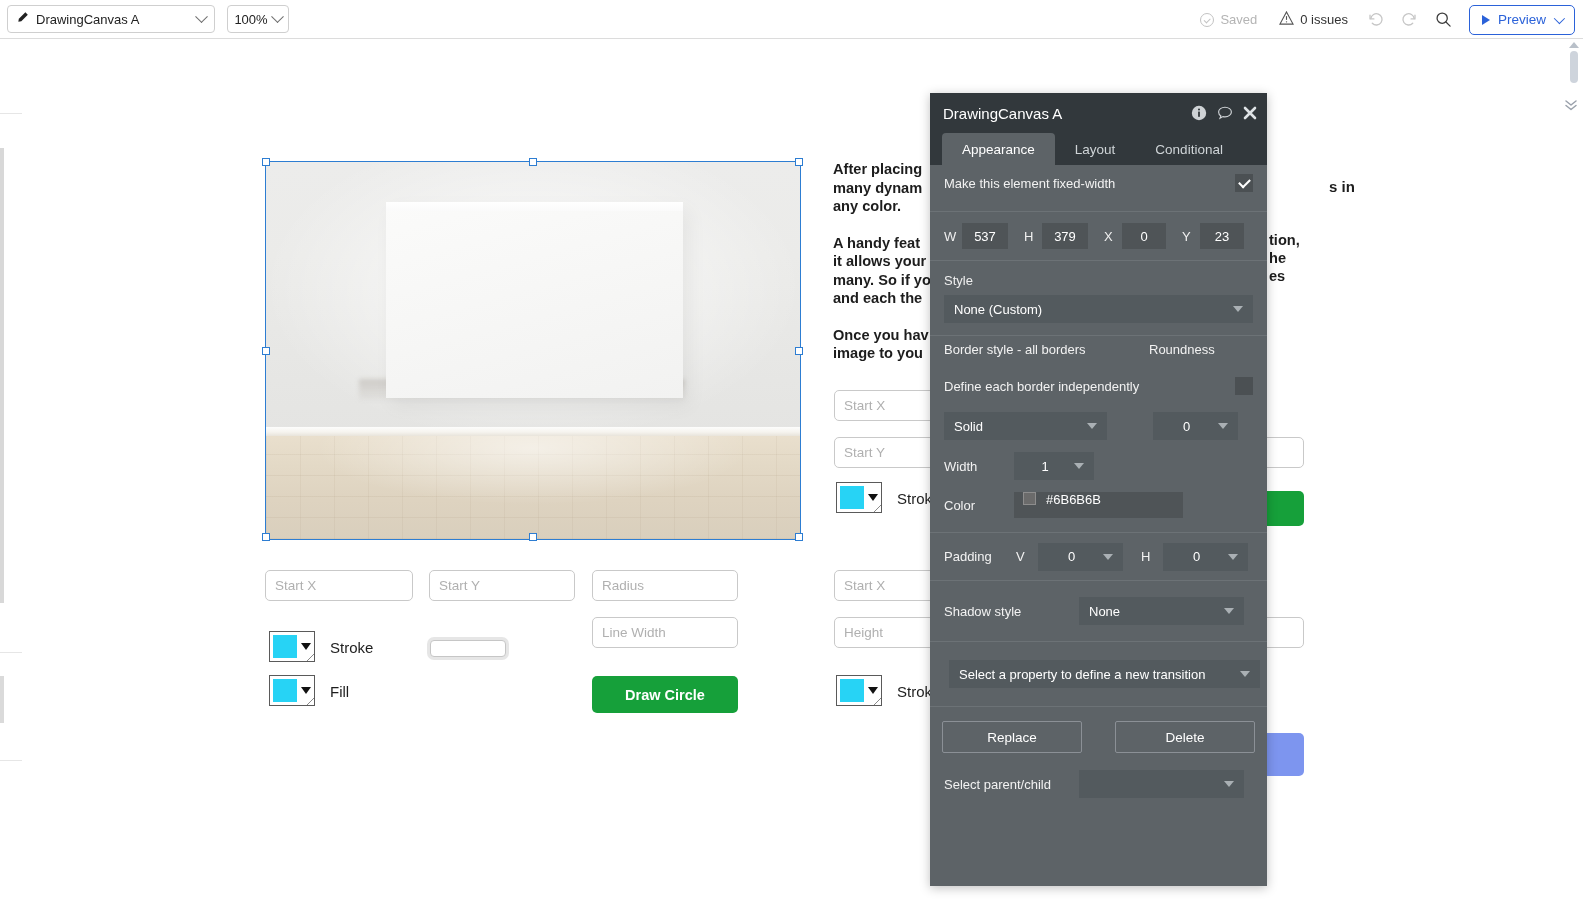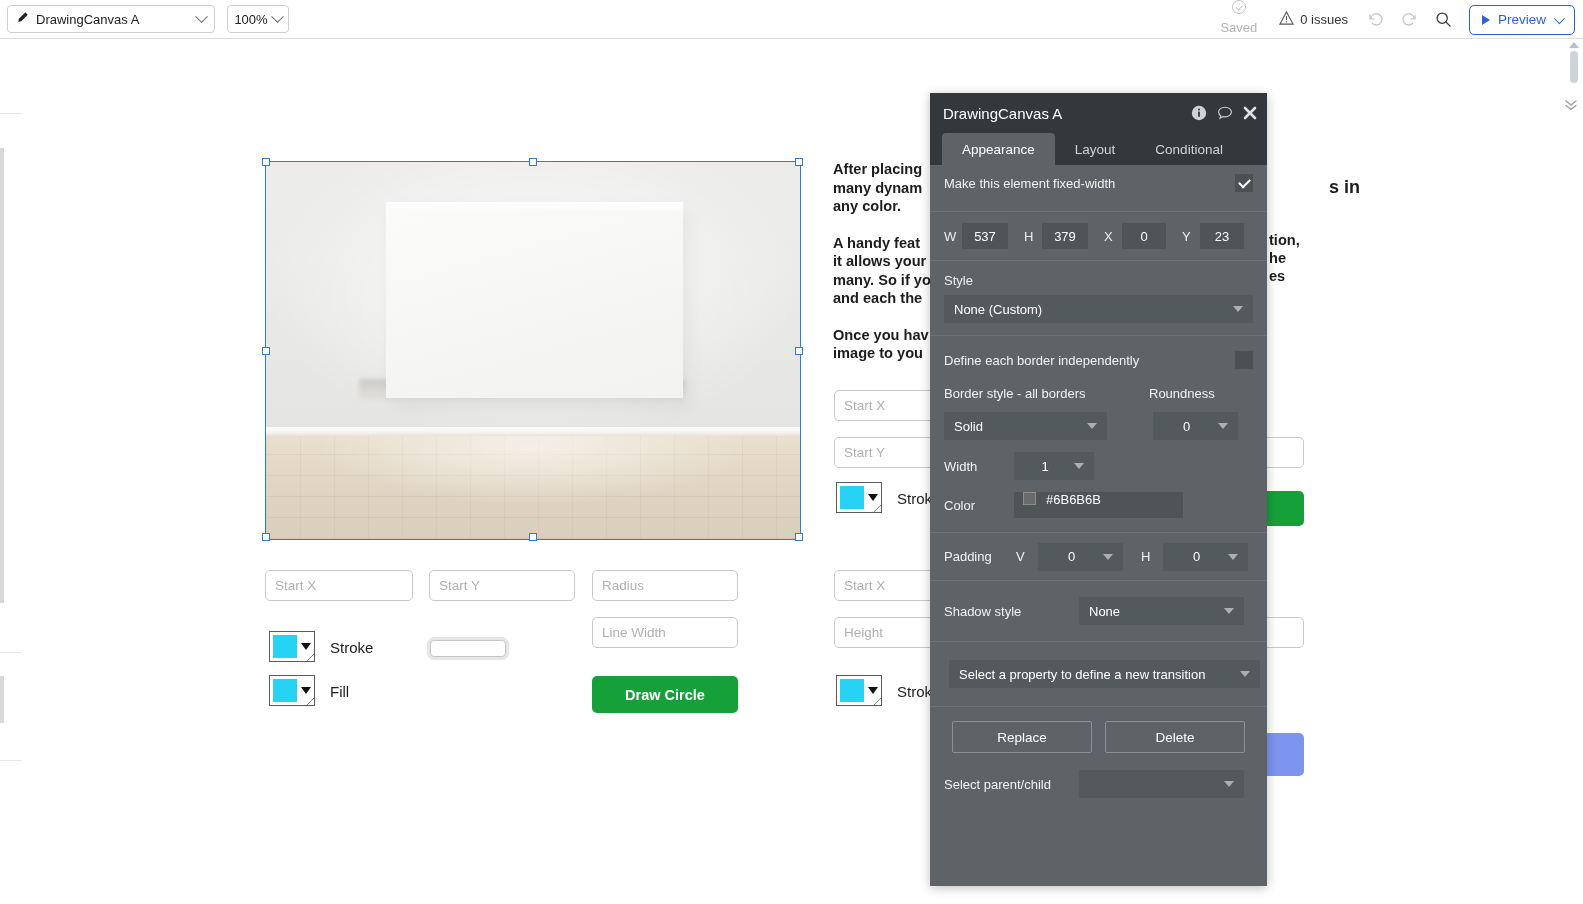--- a/index.html
+++ b/index.html
@@ -40,21 +40,21 @@
     background: #f1f7f1; display: flex; align-items: center; gap: 6px;
     font-size: 13px; color: #2b6b33; cursor: pointer;
   }
   .globe { width:15px; height:15px; border:1.6px solid #2f7a3b; border-radius:50%; position:relative; }
   .globe:before { content:""; position:absolute; left:50%; top:-1.6px; width:1.6px; height:15px; margin-left:-0.8px; background:#2f7a3b;}
   .globe:after  { content:""; position:absolute; top:50%; left:-1.6px; width:15px; height:1.6px; margin-top:-0.8px; background:#2f7a3b;}
   .chev-g { width:8px; height:8px; border-right:1.6px solid #3d7a46; border-bottom:1.6px solid #3d7a46; transform: rotate(45deg) translateY(-2px);}
 
   .tb-right { position:absolute; right: 8px; top:0; height:39px; display:flex; align-items:center; gap: 0; }
   .tb-item { display:flex; align-items:center; gap:6px; font-size:13px; padding: 0 11px; height:39px; cursor:pointer;}
-  .saved { color:#b4b4b4;flex-direction:column; }
+  .saved { color:#b4b4b4; }
   .issues { color:#333; }
   .circ-check { width:14px;height:14px;border:1.4px solid #c3c3c3;border-radius:50%; position:relative;}
   .circ-check:after{content:"";position:absolute;left:3px;top:4px;width:5px;height:2.5px;border-left:1.4px solid #c3c3c3;border-bottom:1.4px solid #c3c3c3;transform:rotate(-45deg);}
   .icon-btn { width:34px; height:39px; display:flex; align-items:center; justify-content:center; cursor:pointer;}
   .preview-btn {
     margin-left: 8px; height: 30px; padding: 0 12px;
     border: 1.4px solid #2b62d9; border-radius: 5px; background:#fff;
     display:flex; align-items:center; gap:8px;
     font-size: 13.5px; color:#2b62d9; cursor:pointer;
   }
@@ -337,21 +337,21 @@
       <span>it allows your</span><br>
       <span>many. So if you</span><br>
       <span>and each the</span>
     </p>
     <p>
       <span>Once you hav</span><br>
       <span>image to you</span>
     </p>
   </div>
 
-  <div style="position:absolute;left:1329px;top:178px;font-size:18px;line-height:18.5px;font-weight:700;color:#1d1d1d;z-index:8;">s in</div>
+  <div style="position:absolute;left:1329px;top:178px;font-size:15px;line-height:18.5px;font-weight:700;color:#1d1d1d;z-index:8;">s in</div>
   <div style="position:absolute;left:1269px;top:231px;font-size:14.6px;line-height:18.5px;font-weight:700;color:#1d1d1d;z-index:8;">tion,</div>
   <div style="position:absolute;left:1269px;top:249px;font-size:14.6px;line-height:18.5px;font-weight:700;color:#1d1d1d;z-index:8;">he</div>
   <div style="position:absolute;left:1269px;top:267px;font-size:14.6px;line-height:18.5px;font-weight:700;color:#1d1d1d;z-index:8;">es</div>
 
   <div class="fld" style="left:265px; top:570px; width:148px;">
     <span class="ph">Start X</span>
   </div>
   <div class="fld" style="left:429px; top:570px; width:146px;">
     <span class="ph">Start Y</span>
   </div>
@@ -473,28 +473,28 @@
       <div class="sect-lbl" style="padding-top:12px; padding-bottom:7px;">Style</div>
       <div style="padding:0 14px 12px 14px;">
         <div class="sel">
           <span>None (Custom)</span>
           <span class="d-caret"></span>
         </div>
       </div>
 
       <div class="sep"></div>
 
+      <div class="row" style="height:26px;">
+        <div class="row-lbl" style="width:205px;">Border style - all borders</div>
+        <div class="row-lbl">Roundness</div>
+      </div>
+
       <div class="row" style="height:40px; margin-top:4px;">
         <div class="row-lbl" style="flex:1;">Define each border independently</div>
         <div class="chk"></div>
-      </div>
-
-      <div class="row" style="height:26px;">
-        <div class="row-lbl" style="width:205px;">Border style - all borders</div>
-        <div class="row-lbl">Roundness</div>
       </div>
 
       <div class="row" style="height:40px;">
         <div class="sel" style="width:163px;">
           <span>Solid</span>
           <span class="d-caret"></span>
         </div>
         <div class="sel" style="width:85px; margin-left:46px; justify-content:center;">
           <span style="margin-right:18px;">0</span>
           <span class="d-caret"></span>
@@ -547,21 +547,21 @@
 
       <div style="padding:18px 7px 18px 19px;">
         <div class="sel">
           <span>Select a property to define a new transition</span>
           <span class="d-caret"></span>
         </div>
       </div>
 
       <div class="sep"></div>
 
-      <div class="row" style="height:60px; justify-content:space-between; padding:0 22px;">
+      <div class="row" style="height:60px; justify-content:space-between; padding:0 12px;">
         <div class="pbtn" style="width:140px;">Replace</div>
         <div class="pbtn" style="width:140px;">Delete</div>
       </div>
 
       <div class="row" style="height:34px;">
         <div class="row-lbl" style="width:135px;">Select parent/child</div>
         <div class="sel" style="width:165px;">
           <span></span>
           <span class="d-caret"></span>
         </div>

